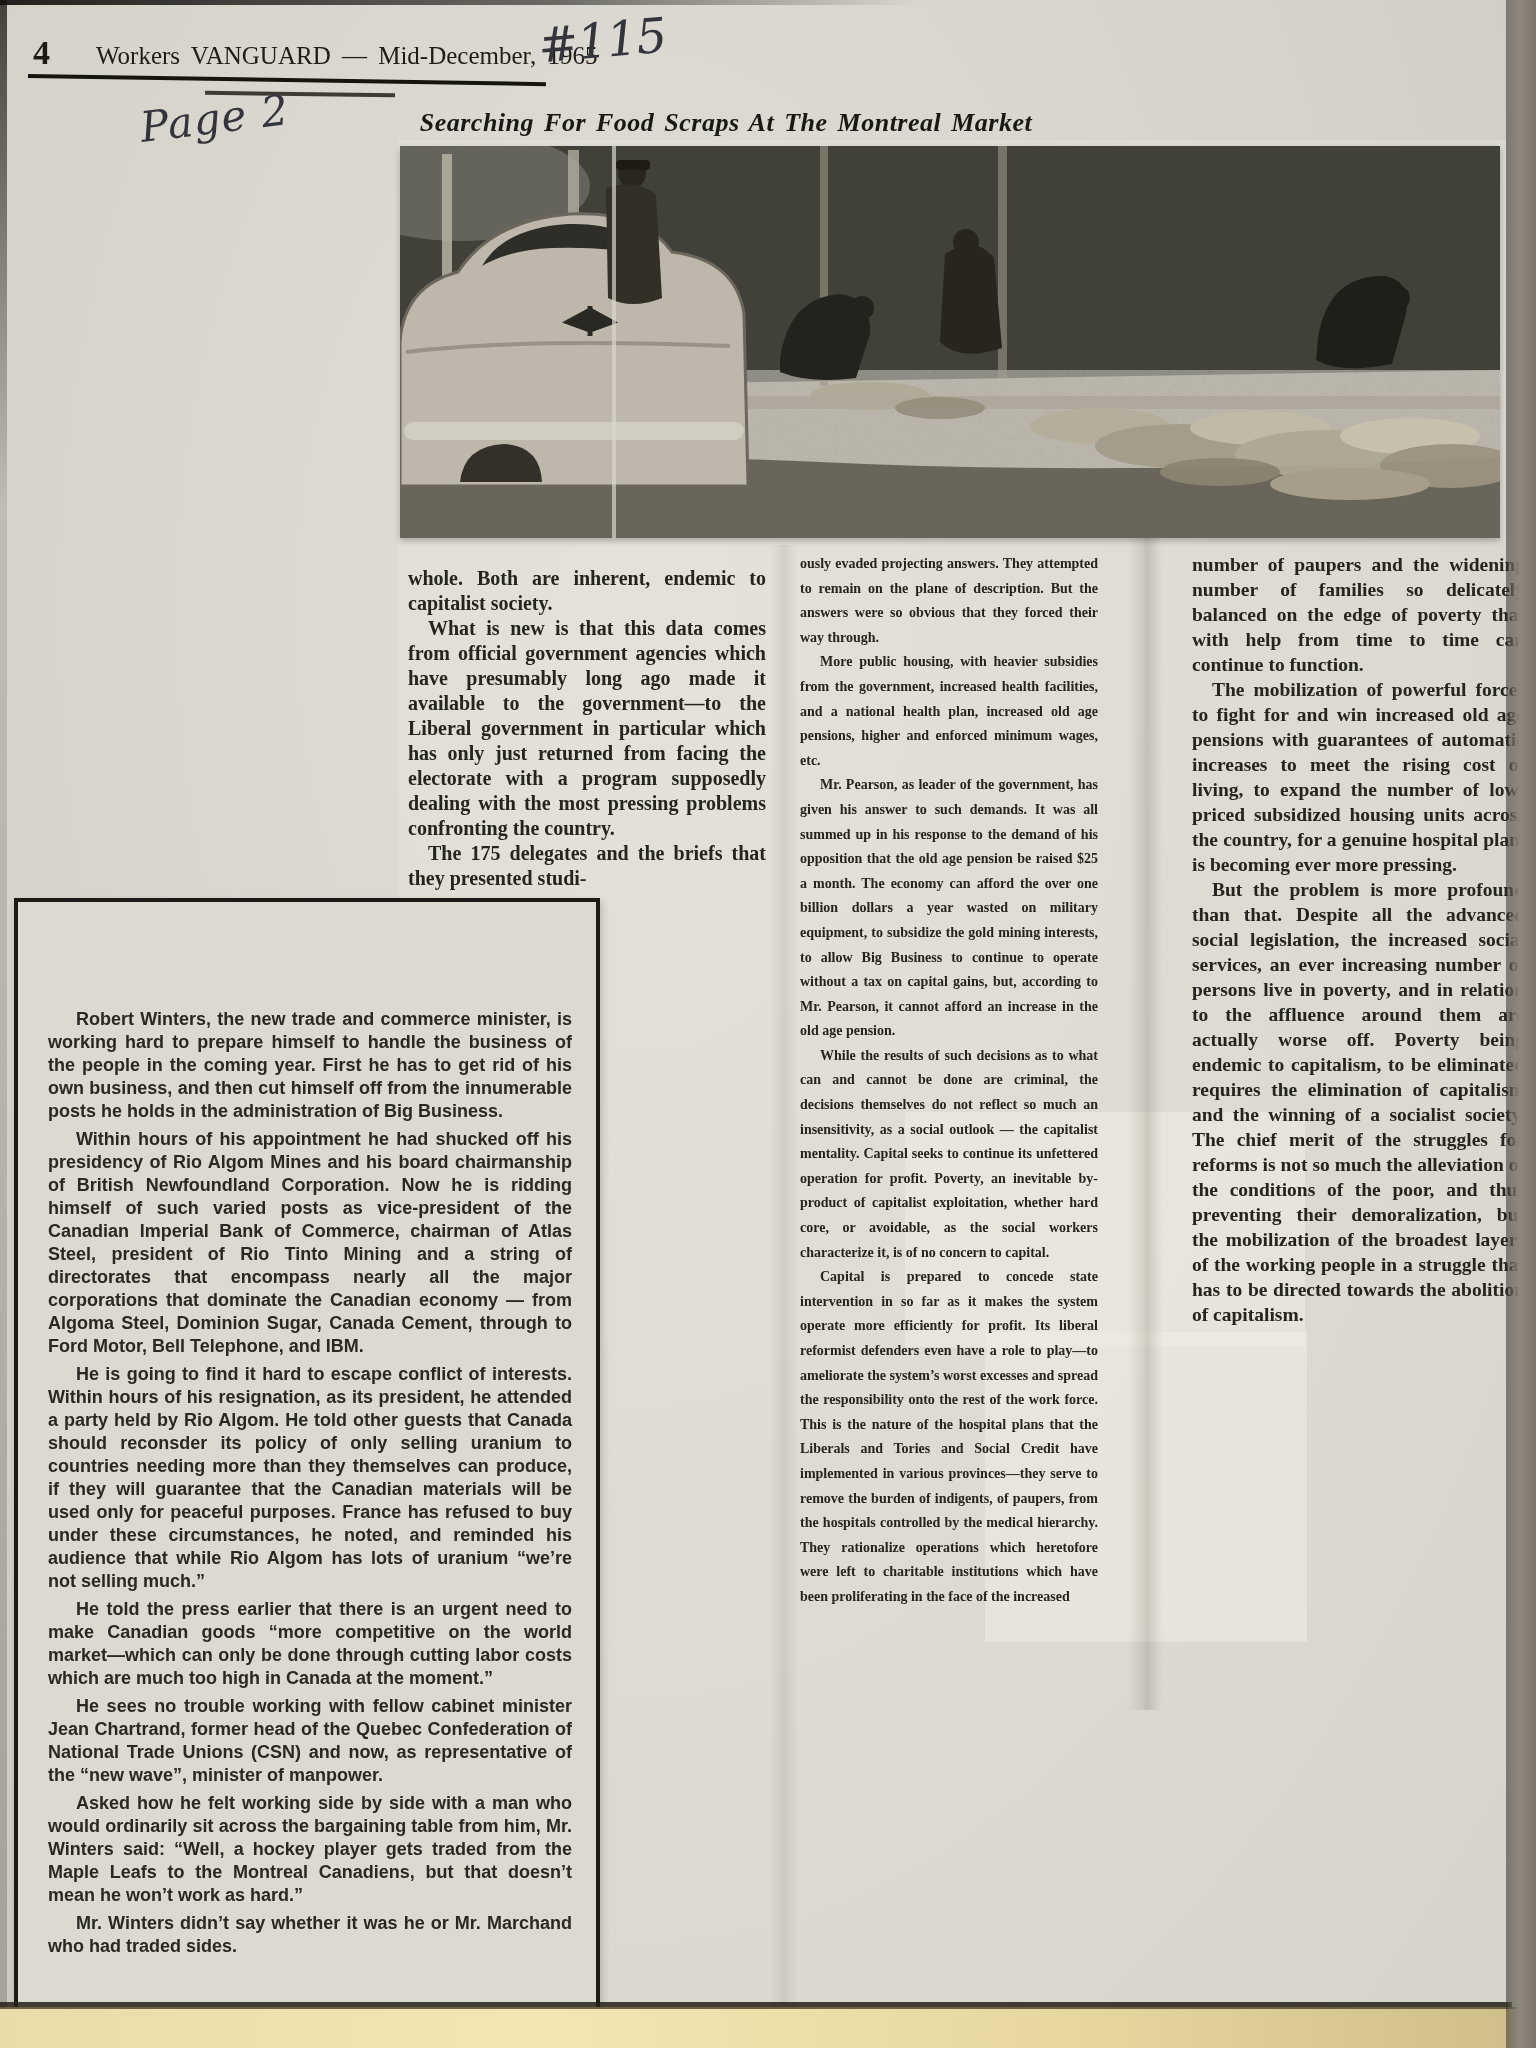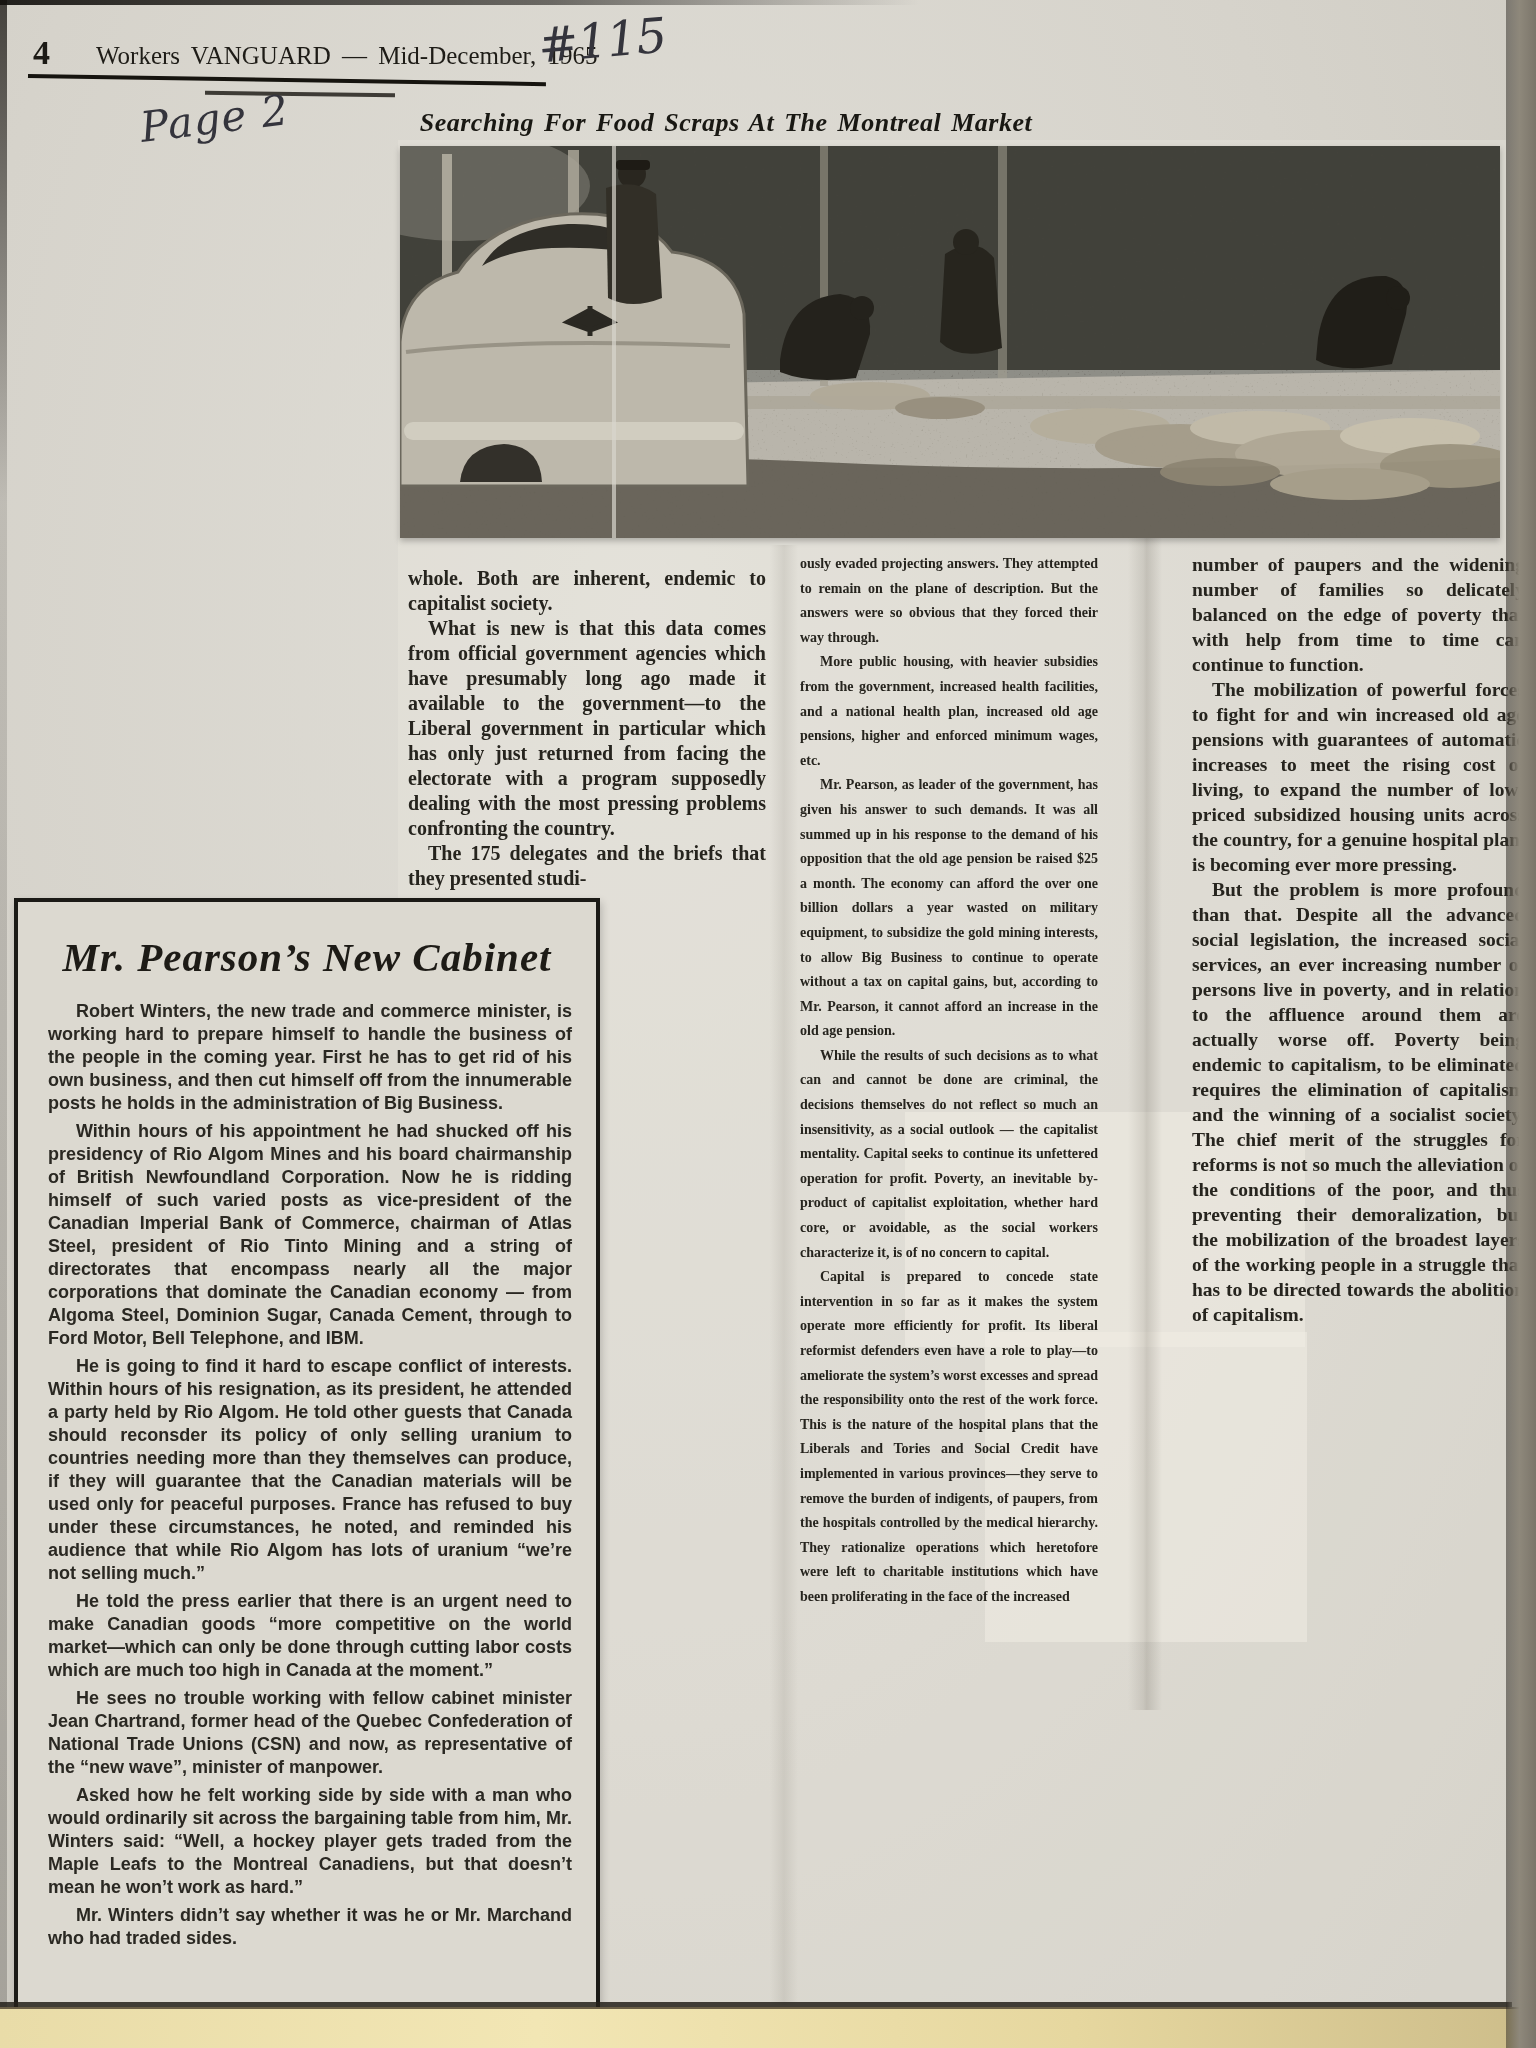--- a/index.html
+++ b/index.html
@@ -39,21 +39,21 @@
   .col p{margin:0;text-indent:20px;}
   .col p.cont{text-indent:0;}
   .colA{left:408px;top:566px;width:358px;font-size:20px;line-height:25px;}
   .colB{left:800px;top:552px;width:298px;font-size:14px;line-height:24.6px;}
   .colC{left:1172px;top:552px;width:333px;font-size:19.5px;line-height:25px;margin-left:20px;}
   
   .box{left:14px;top:898px;width:578px;height:1110px;border:4px solid #1b1a16;background:#dcd9d0;
     box-shadow:2px 4px 8px rgba(0,0,0,.18);}
   .box h2{margin:28px 18px 8px;text-align:center;font-size:41px;line-height:54px;font-weight:bold;font-style:italic;
     letter-spacing:1px;color:#1d1b16;}
-  .box .body{margin:16px 24px 0 30px;font-family:"Liberation Sans", sans-serif;font-size:18px;line-height:23px;
+  .box .body{margin:24px 24px 0 30px;font-family:"Liberation Sans", sans-serif;font-size:18px;line-height:23px;
     font-weight:bold;text-align:justify;color:#2a2822;}
   .box .body p{margin:0 0 5px;text-indent:28px;}
 </style>
 </head>
 <body>
 
 <div class="abs clip-photo-area"></div>
 <div class="abs patch patch1"></div>
 <div class="abs patch patch2"></div>
 <div class="abs crease-v1"></div>
@@ -144,21 +144,21 @@
   <p>Capital is prepared to concede state intervention in so far as it makes the system operate more efficiently for profit. Its liberal reformist defenders even have a role to play—to ameliorate the system’s worst excesses and spread the responsibility onto the rest of the work force. This is the nature of the hospital plans that the Liberals and Tories and Social Credit have implemented in various provinces—they serve to remove the burden of indigents, of paupers, from the hospitals controlled by the medical hierarchy. They rationalize operations which heretofore were left to charitable institutions which have been proliferating in the face of the increased</p>
 </div>
 
 <div class="abs col colC">
   <p class="cont">number of paupers and the widening number of families so delicately balanced on the edge of poverty that with help from time to time can continue to function.</p>
   <p>The mobilization of powerful forces to fight for and win increased old age pensions with guarantees of automatic increases to meet the rising cost of living, to expand the number of low-priced subsidized housing units across the country, for a genuine hospital plan, is becoming ever more pressing.</p>
   <p>But the problem is more profound than that. Despite all the advanced social legislation, the increased social services, an ever increasing number of persons live in poverty, and in relation to the affluence around them are actually worse off. Poverty being endemic to capitalism, to be eliminated requires the elimination of capitalism and the winning of a socialist society. The chief merit of the struggles for reforms is not so much the alleviation of the conditions of the poor, and thus preventing their demoralization, but the mobilization of the broadest layers of the working people in a struggle that has to be directed towards the abolition of capitalism.</p>
 </div>
 
 <div class="abs box">
-  <h2><span>Mr. Pearson’s New Cabinet</span><br>
+  <h2><br>
   </h2>
   <div class="body">
     <p>Robert Winters, the new trade and commerce minister, is working hard to prepare himself to handle the business of the people in the coming year.  First he has to get rid of his own business, and then cut himself off from the innumerable posts he holds in the administration of Big Business.</p>
     <p>Within hours of his appointment he had shucked off his presidency of Rio Algom Mines and his board chairmanship of British Newfoundland Corporation.  Now he is ridding himself of such varied posts as vice-president of the Canadian Imperial Bank of Commerce, chairman of Atlas Steel, president of Rio Tinto Mining and a string of directorates that encompass nearly all the major corporations that dominate the Canadian economy — from Algoma Steel, Dominion Sugar, Canada Cement, through to Ford Motor, Bell Telephone, and IBM.</p>
     <p>He is going to find it hard to escape conflict of interests. Within hours of his resignation, as its president, he attended a party held by Rio Algom.  He told other guests that Canada should reconsder its policy of only selling uranium to countries needing more than they themselves can produce, if they will guarantee that the Canadian materials will be used only for peaceful purposes.  France has refused to buy under these circumstances, he noted, and reminded his audience that while Rio Algom has lots of uranium “we’re not selling much.”</p>
     <p>He told the press earlier that there is an urgent need to make Canadian goods “more competitive on the world market—which can only be done through cutting labor costs which are much too high in Canada at the moment.”</p>
     <p>He sees no trouble working with fellow cabinet minister Jean Chartrand, former head of the Quebec Confederation of National Trade Unions (CSN) and now, as representative of the “new wave”, minister of manpower.</p>
     <p>Asked how he felt working side by side with a man who would ordinarily sit across the bargaining table from him, Mr. Winters said: “Well, a hockey player gets traded from the Maple Leafs to the Montreal Canadiens, but that doesn’t mean he won’t work as hard.”</p>
     <p>Mr. Winters didn’t say whether it was he or Mr. Marchand who had traded sides.</p>
   </div>

